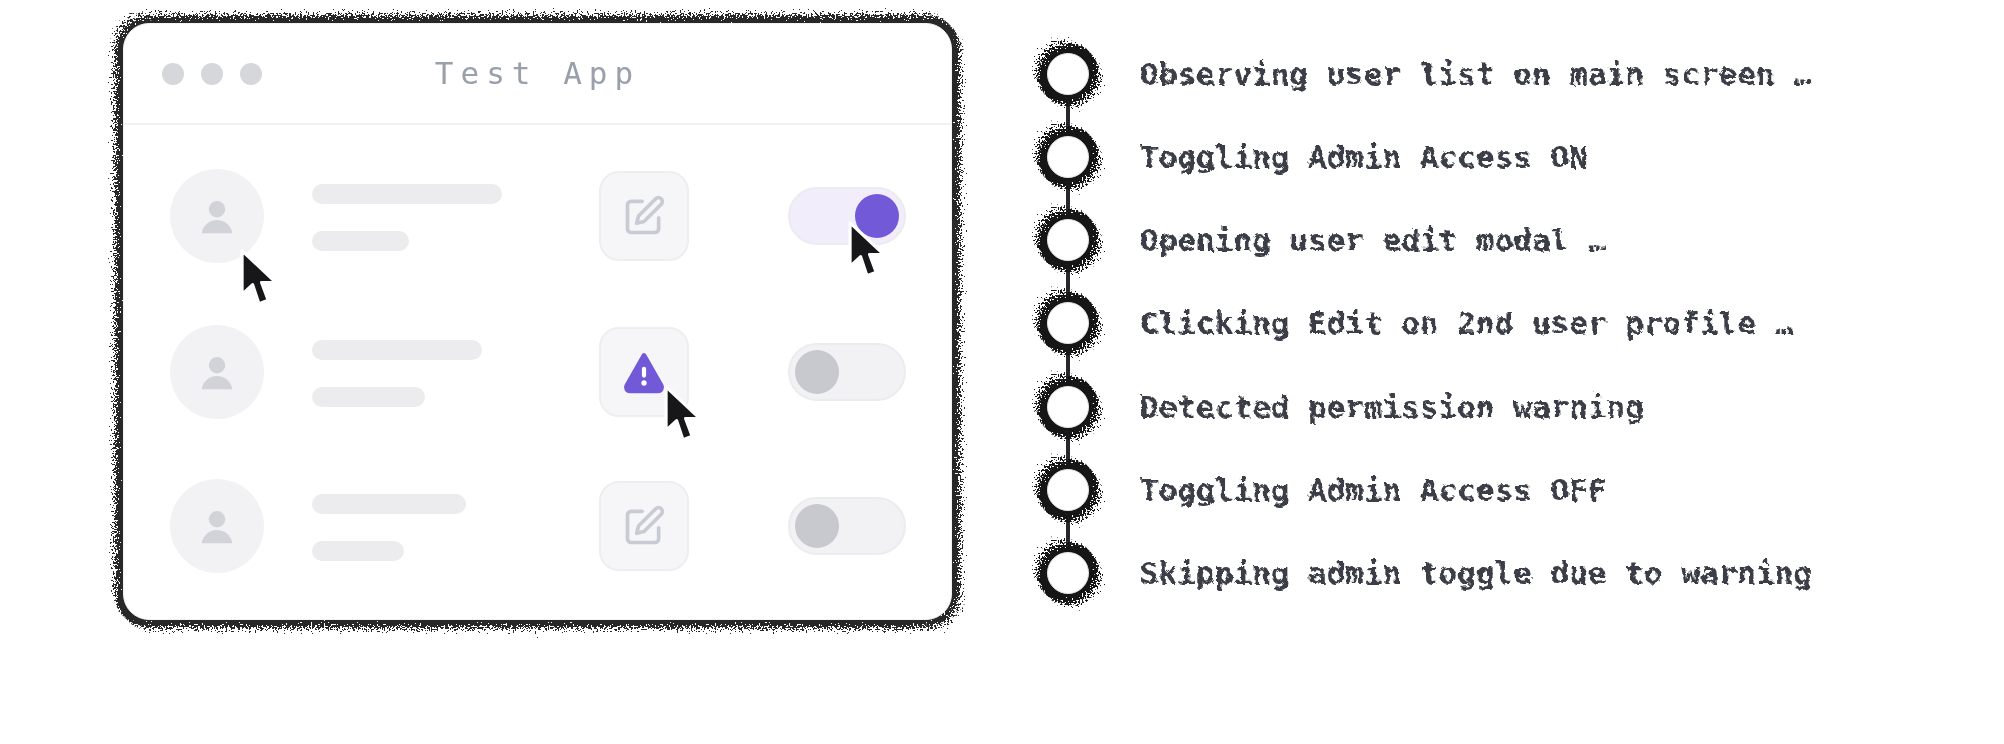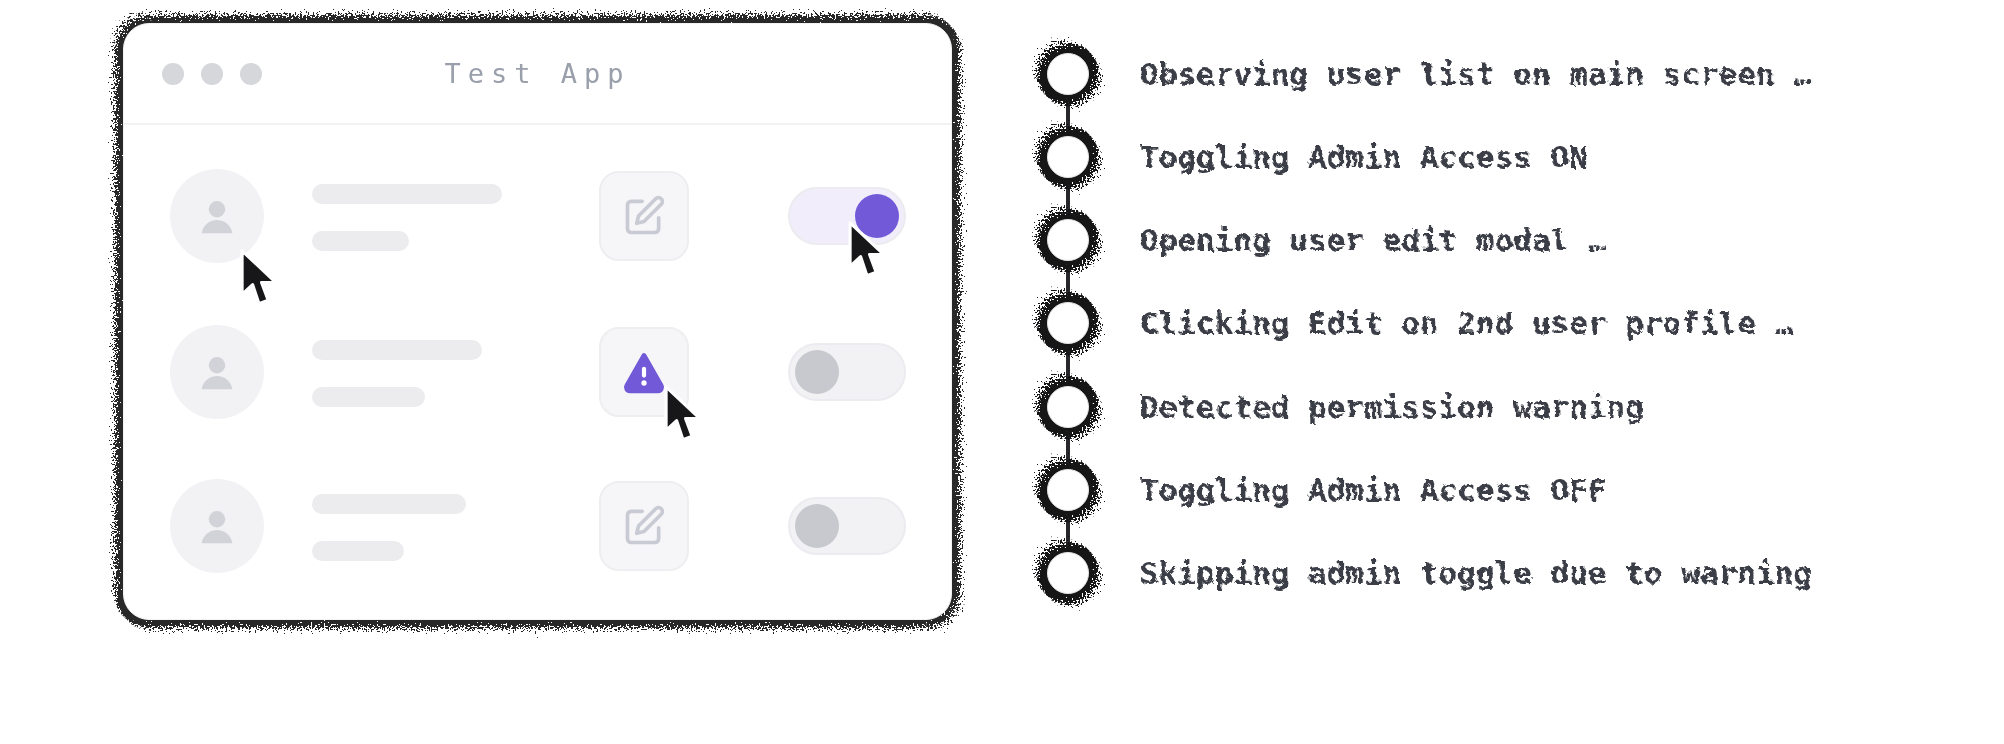--- a/index.html
+++ b/index.html
@@ -18,21 +18,21 @@
   
   .window{
     position:absolute;left:123px;top:23px;width:829px;height:597px;
     background:#ffffff;border:1px solid #f2f2f3;border-radius:26px;
     box-sizing:border-box;z-index:2;
   }
   .titlebar{position:relative;height:99px;border-bottom:2px solid #f2f2f4;}
   .lights{position:absolute;left:38px;top:39px;display:flex;gap:17px;}
   .light{width:22px;height:22px;border-radius:50%;background:#d6d7db;}
   .win-title{
-    text-align:center;line-height:99px;font-size:27px;font-weight:500;
+    text-align:center;line-height:99px;font-size:31px;font-weight:500;
     letter-spacing:7px;color:#9aa0ab;font-family:"DejaVu Sans Mono",monospace;
   }
 
   .avatar{
     position:absolute;left:46px;width:94px;height:94px;border-radius:50%;
     background:#f2f2f5;display:flex;align-items:center;justify-content:center;
   }
   .avatar svg{width:48px;height:48px;}
   .row1 .avatar{top:145px}.row2 .avatar{top:301px}.row3 .avatar{top:455px}
 

